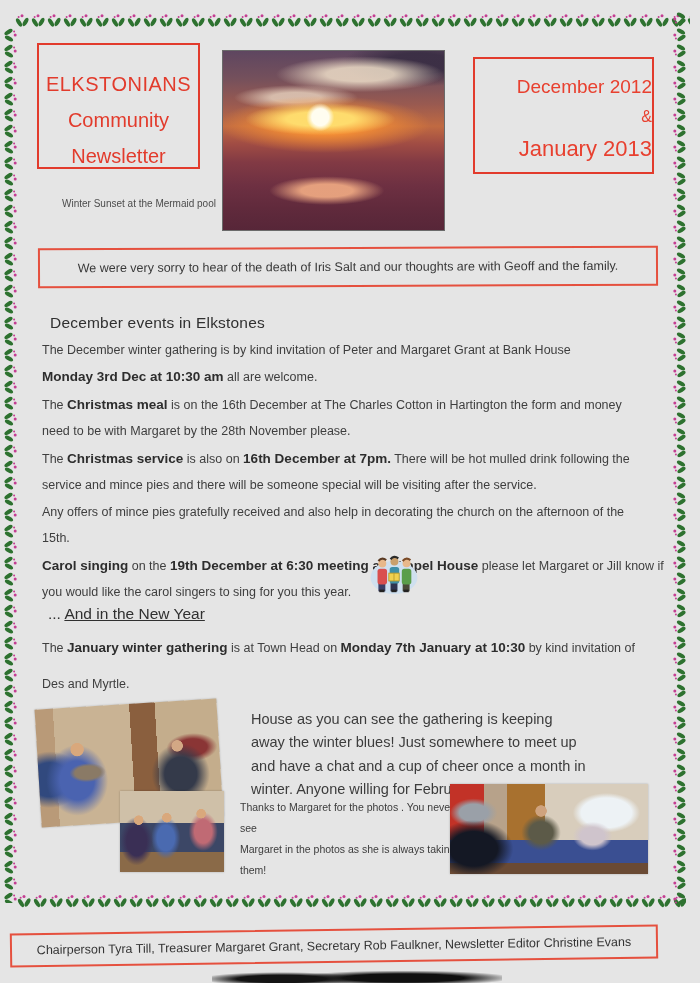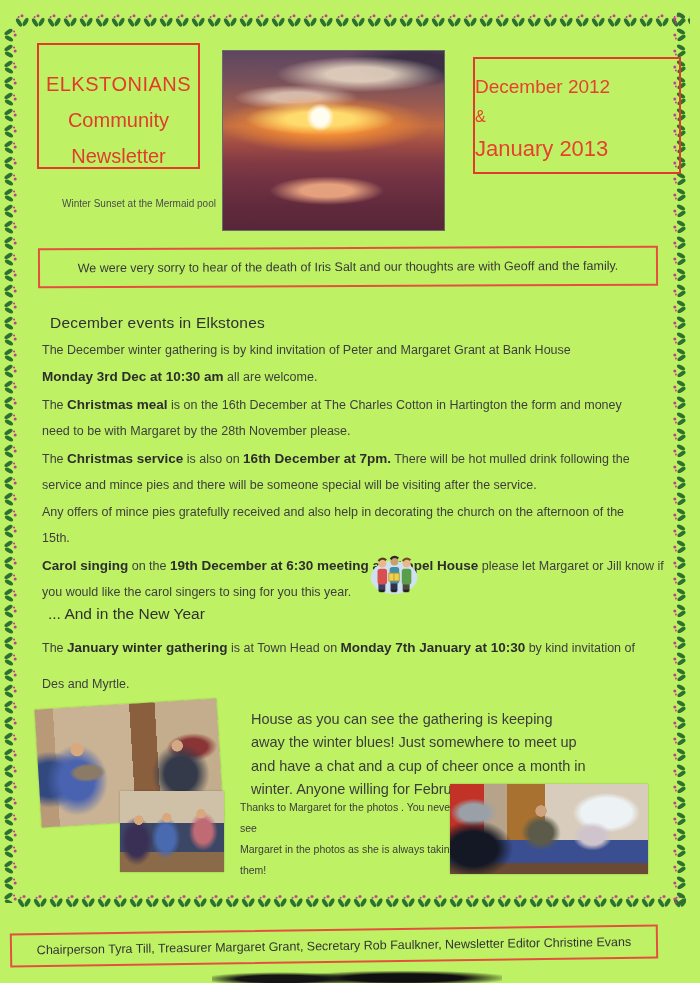--- a/index.html
+++ b/index.html
@@ -1,18 +1,18 @@
 <!DOCTYPE html>
 <html><head>
 <meta charset="utf-8">
 <title>Newsletter</title>
 <style>
   html,body { margin:0; padding:0; background:#ffffff; }
   .page {
-    position:relative; width:700px; height:983px; background:#bef264;
+    position:relative; width:700px; height:983px; background:#e5e5e5;
     font-family:"Liberation Sans", sans-serif; color:#3e3e3e; overflow:hidden;
   }
   
   .holly { position:absolute; }
   .holly svg { display:block; width:100%; height:100%; }
   .holly-top    { left:14px; top:11px;  width:676px; height:19px; }
   .holly-bottom { left:16px; top:893px; width:670px; height:19px; }
   .holly-left   { left:2px;  top:27px;  width:19px;  height:876px; }
   .holly-right  { left:669px; top:11px; width:19px;  height:894px; }
 
@@ -32,22 +32,22 @@
       radial-gradient(ellipse 34% 9% at 44% 38%, rgba(255,224,112,.95) 0 45%, rgba(255,200,80,0) 100%),
       radial-gradient(ellipse 48% 16% at 46% 41%, rgba(255,150,50,.85) 0 35%, rgba(255,140,60,0) 100%),
       radial-gradient(ellipse 26% 8% at 47% 78%, rgba(242,172,132,.9) 0 45%, rgba(242,172,132,0) 100%),
       radial-gradient(ellipse 38% 10% at 62% 13%, rgba(238,222,200,.85) 0 40%, rgba(238,222,200,0) 100%),
       radial-gradient(ellipse 28% 7% at 33% 26%, rgba(232,212,192,.8) 0 40%, rgba(232,212,192,0) 100%),
       radial-gradient(ellipse 34% 13% at 88% 7%, rgba(58,46,68,.95) 0 45%, rgba(58,46,68,0) 100%),
       linear-gradient(180deg,#5e4660 0%,#74505c 15%,#9a5a50 30%,#c06a42 42%,#a04c44 52%,#823a44 62%,#6e3042 75%,#602a3c 88%,#572638 100%);
   }
 
   .date-box {
-    position:absolute; left:473px; top:57px; width:208px; height:117px;
-    border:2px solid #e23b2c; color:#e8402f; text-align:left; box-sizing:border-box;
+    position:absolute; left:473px; top:57px; width:181px; height:117px;
+    border:2px solid #e23b2c; color:#e8402f; text-align:right; box-sizing:border-box;
   }
   .date-l1 { margin-top:17px; font-size:19px; }
   .date-amp { font-size:16px; margin-top:10px; }
   .date-l2 { font-size:22px; margin-top:10px; }
 
   .photo-caption { position:absolute; left:62px; top:198px; font-size:10px; color:#4c4c4c; }
 
   
   .notice-box {
     position:absolute; left:38px; top:247px; width:620px; height:40px;
@@ -61,21 +61,21 @@
     position:absolute; left:50px; top:314px; font-size:15.5px; color:#303030;
     letter-spacing:.2px;
   }
   .paragraphs { position:absolute; left:42px; top:338px; width:636px; font-size:12.5px; line-height:25.5px; }
   .paragraphs p { margin:0 0 2px 0; }
   .seg-b { font-weight:bold; font-size:13.5px; color:#2d2d2d; }
 
   .carol-icon { position:absolute; left:368px; top:551px; width:52px; height:46px; }
 
   .h-ny { position:absolute; left:48px; top:605px; font-size:15.5px; color:#303030; }
-  .h-ny .und { }
+  .h-ny .und { text-decoration:underline; }
 
   .para-jan { position:absolute; left:42px; top:630px; width:636px; font-size:12.5px; line-height:36px; }
 
   .nov-text { position:absolute; left:251px; top:684px; width:402px; font-size:14.5px; line-height:23.5px; color:#3c3c3c; }
 
   .thanks { position:absolute; left:240px; top:797px; width:224px; font-size:10.5px; line-height:21px; color:#3c3c3c; }
 
   
   .photo1 {
     position:absolute; left:38px; top:704px; width:182px; height:118px;

